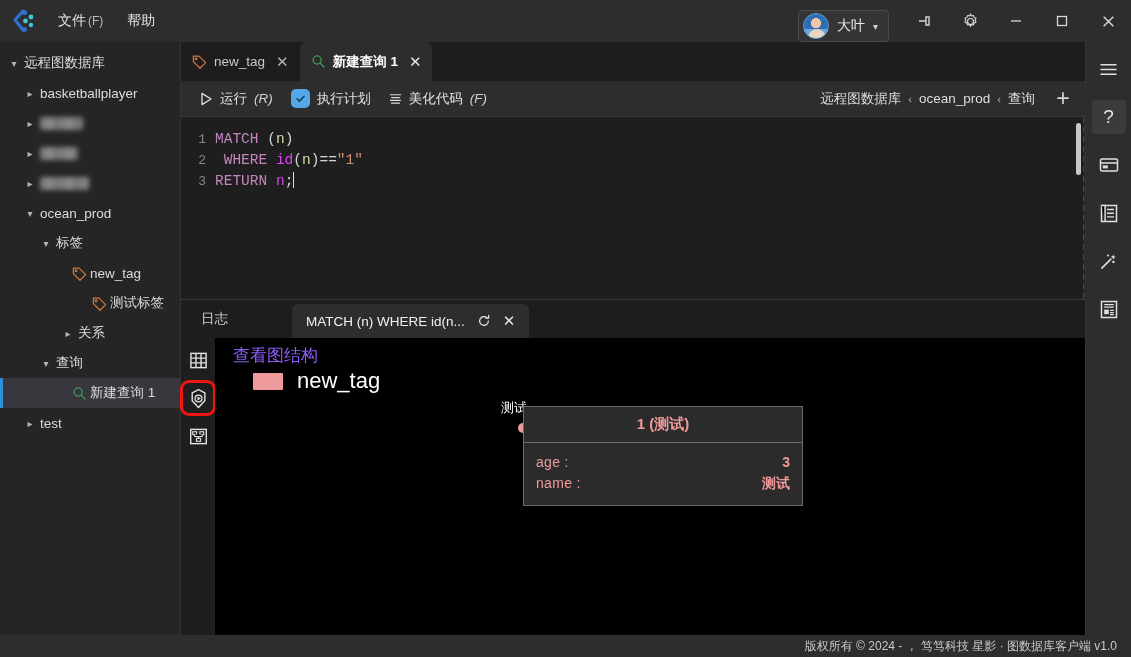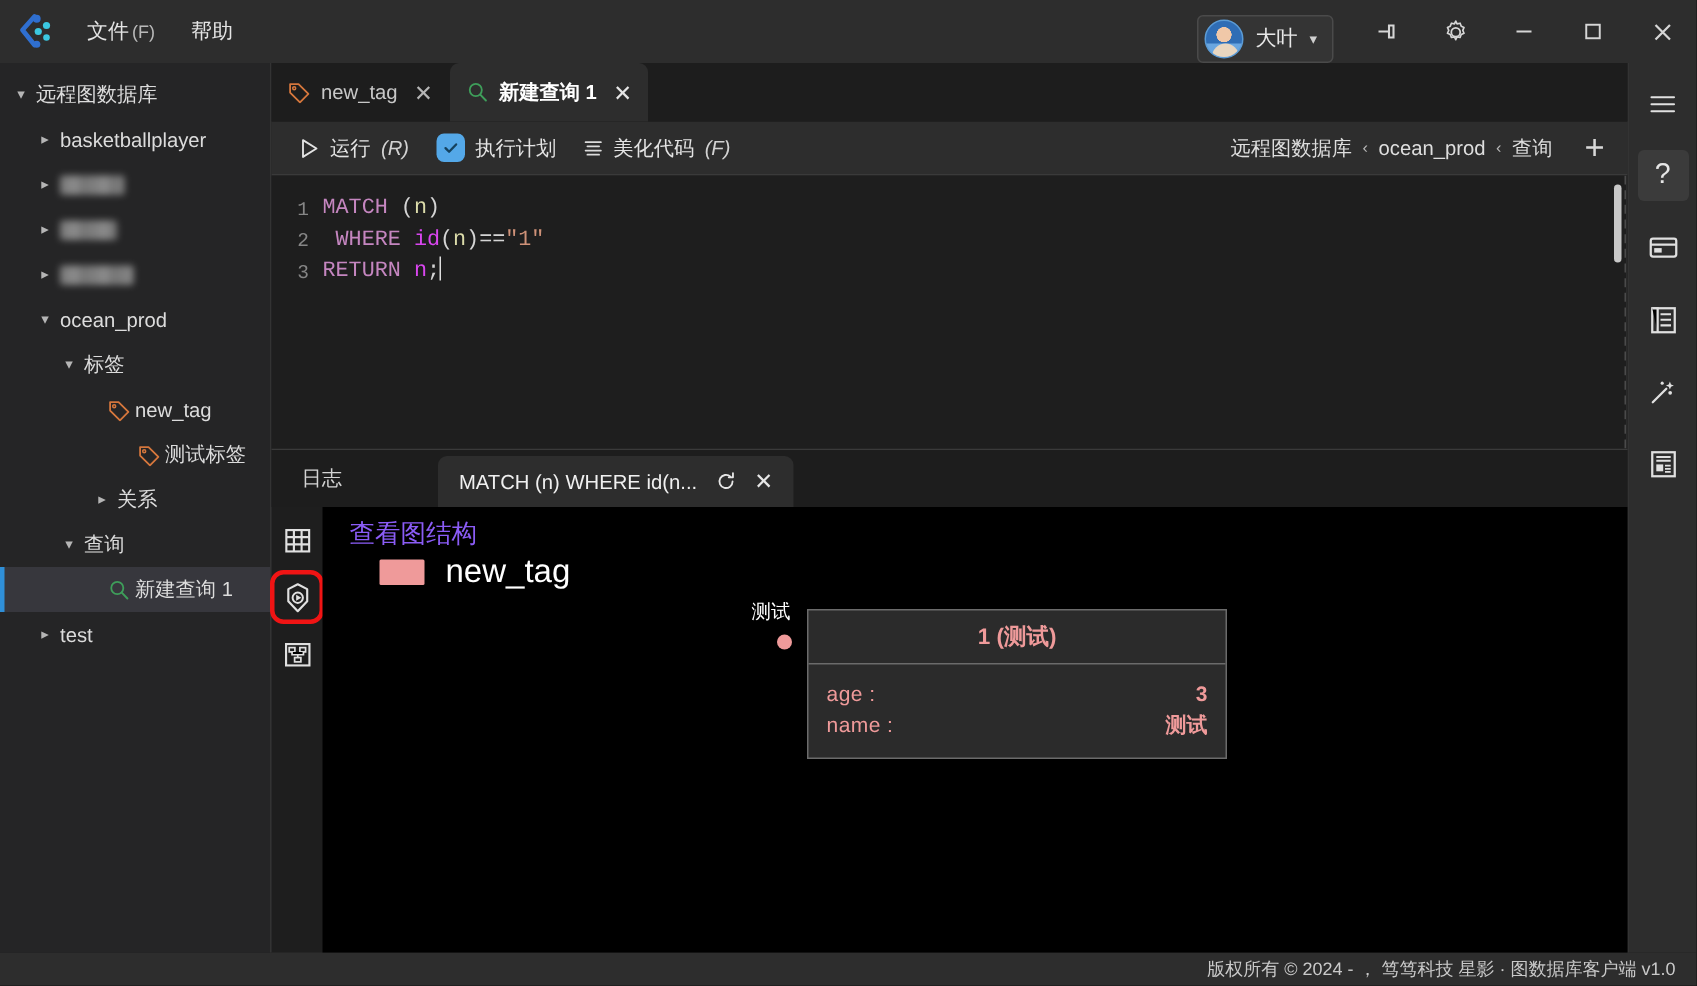--- a/index.html
+++ b/index.html
@@ -142,21 +142,21 @@
   .canvas { flex:1 1 auto; background:#000; position:relative; overflow:hidden; }
 
   .anno-graph { position:absolute; left:18px; top:6px; color:#8b5cf6; font-size:17px; }
   .legend { position:absolute; left:38px; top:30px; display:flex; align-items:center; gap:14px; }
   .legend-sw { width:30px; height:17px; background:#ef9a9a; border-radius:1px; }
   .legend-lb { color:#fff; font-size:22px; }
 
   .node-dot { position:absolute; left:303px; top:85px; width:10px; height:10px; border-radius:50%; background:#ef9a9a; }
   .node-lbl { position:absolute; left:286px; top:61px; color:#fff; font-size:13px; }
 
-  .card { position:absolute; left:323px; top:68px; width:280px; border:1px solid #6b6b6b; background:#2b2b2b; }
+  .card { position:absolute; left:308px; top:68px; width:280px; border:1px solid #6b6b6b; background:#2b2b2b; }
   .card-head { height:36px; display:flex; align-items:center; justify-content:center;
                color:#ef9a9a; font-size:15px; font-weight:bold; border-bottom:1px solid #6b6b6b; }
   .card-body { padding:9px 12px 11px 12px; }
   .prow { display:flex; justify-content:space-between; color:#ef9a9a; font-size:14px; line-height:21px; }
   .prow .pk { letter-spacing:.3px; }
   .prow .pv { font-weight:bold; }
 
   
   .rail { width:46px; flex:0 0 46px; background:#2d2d2d; border-left:1px solid #333;
           display:flex; flex-direction:column; align-items:center; padding-top:10px; gap:14px; }

